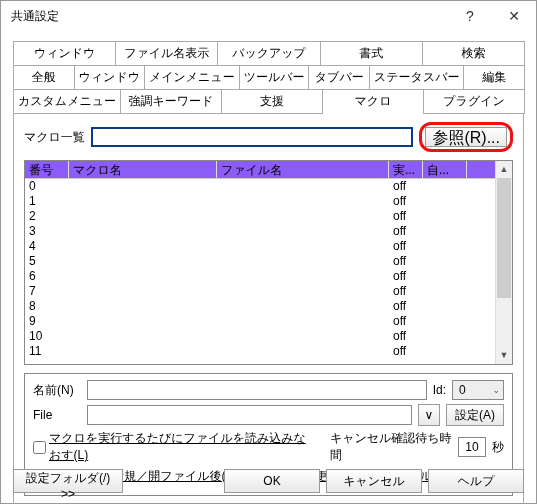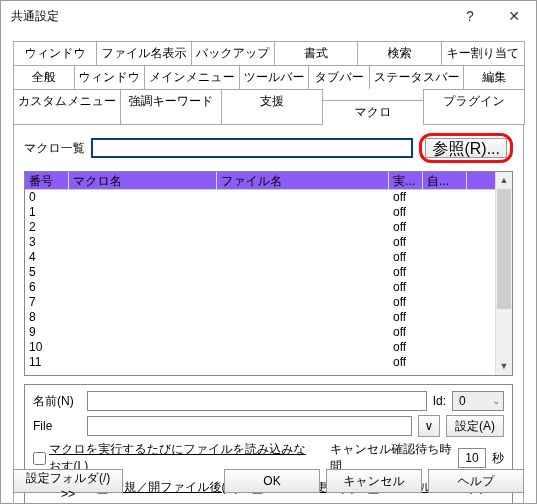--- a/index.html
+++ b/index.html
@@ -8,21 +8,21 @@
   .titlebar { height: 30px; display: flex; align-items: center; padding: 0 0 0 10px; }
   .titlebar-title { flex: 1; font-size: 12px; }
   .titlebar-btns { display: flex; }
   .titlebar-btn { width: 44px; height: 30px; display: flex; align-items: center; justify-content: center; font-size: 14px; color: #333; }
   
   .content { padding: 8px 12px; }
   
   .tabs { margin-top: 2px; }
   .tabrow { display: flex; border-bottom: none; }
   .tab { flex: 1; text-align: center; padding: 3px 4px; border: 1px solid #aaa; border-bottom: none; background: #fff; font-size: 12px; white-space: nowrap; margin-right: -1px; cursor: default; }
-  .tab.active { background: #fff; position: relative; z-index: 2; border-bottom: 2px solid #fff; margin-bottom: -1px; margin-top: 11px; }
+  .tab.active { background: #fff; position: relative; z-index: 2; border-bottom: 2px solid #fff; margin-bottom: -1px; }
   .tabrow.r3 .tab { flex: 1; }
   
   .panel { border: 1px solid #aaa; padding: 8px 10px 10px; margin-top: -1px; min-height: 380px; position: relative; }
   
   .row1 { display: flex; align-items: center; gap: 6px; }
   .row1 label { white-space: nowrap; }
   .macro-path { flex: 1; height: 20px; border: 2px solid #0a3a8a; padding: 1px 3px; font-size: 12px; }
   .browse-wrap { border: 3px solid #e11; border-radius: 12px; padding: 2px 3px; }
   .browse-btn { height: 20px; padding: 0 6px; border: 1px solid #999; background: linear-gradient(#fefefe,#e8e8e8); font-size: 16px; cursor: pointer; }
   
@@ -74,21 +74,20 @@
   </div>
 
   <div class="content">
     <div class="tabs">
       <div class="tabrow r1" id="tabrow1">
           <div class="tab">ウィンドウ</div>
           <div class="tab">ファイル名表示</div>
           <div class="tab">バックアップ</div>
           <div class="tab">書式</div>
           <div class="tab">検索</div>
-          <div class="tab">キー割り当て</div>
         </div>
       <div class="tabrow r2" id="tabrow2">
           <div class="tab">全般</div>
           <div class="tab">ウィンドウ</div>
           <div class="tab">メインメニュー</div>
           <div class="tab">ツールバー</div>
           <div class="tab">タブバー</div>
           <div class="tab">ステータスバー</div>
           <div class="tab">編集</div>
         </div>

